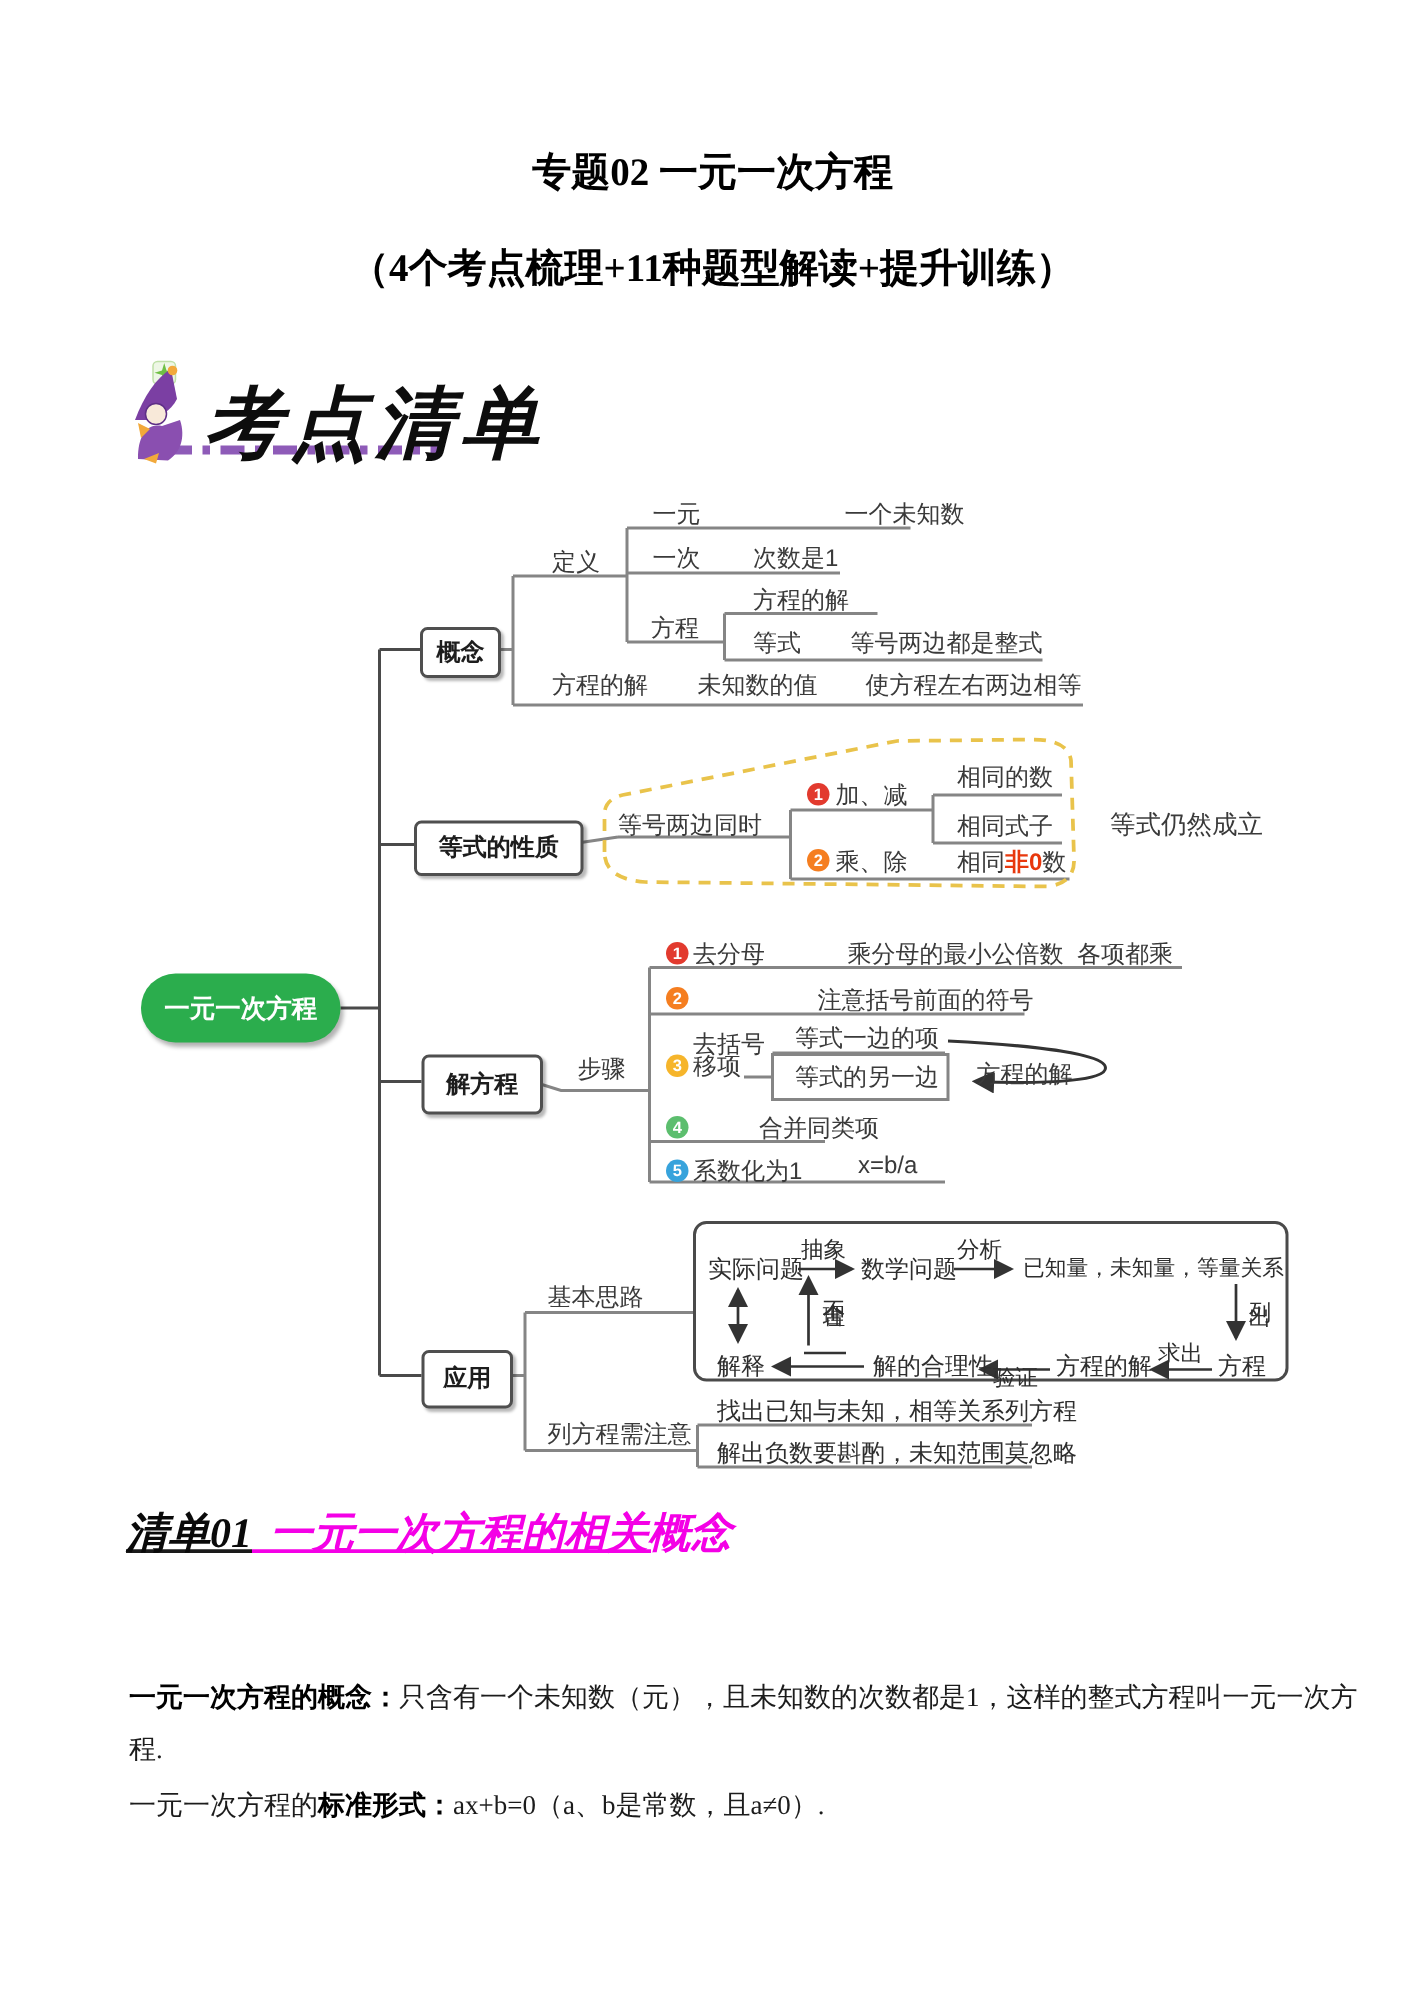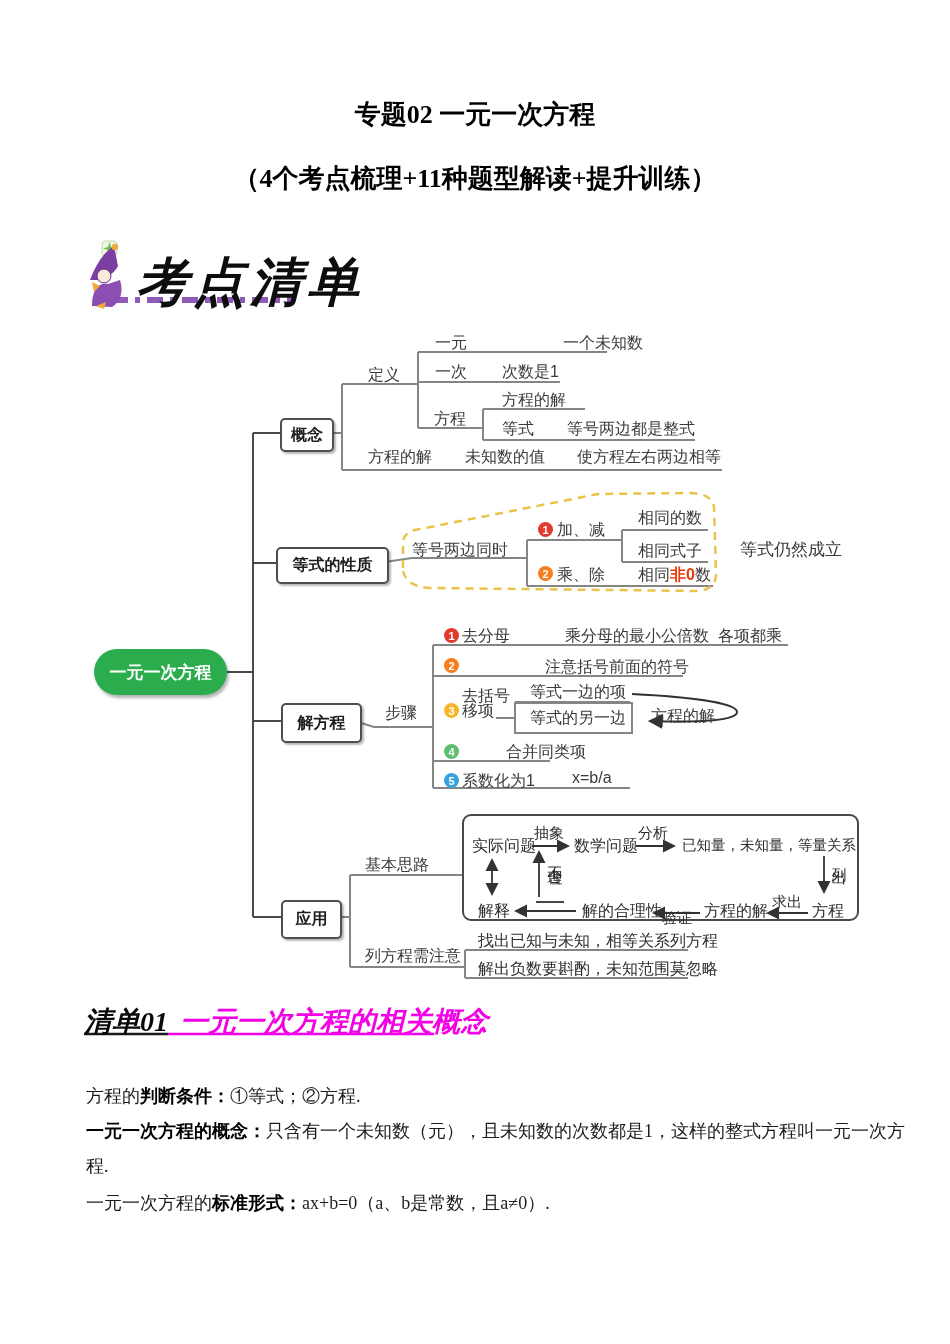--- a/index.html
+++ b/index.html
@@ -195,17 +195,16 @@
   <div class="abs flow" style="left:582px;top:901px;">解的合理性</div>
   <div class="abs flow" style="left:478px;top:901px;">解释</div>
   <div class="abs flow-sm vert" style="left:545px;top:855px;">不合理</div>
   <div class="abs lbl" style="left:365px;top:946px;">列方程需注意</div>
   <div class="abs flow" style="left:478px;top:931px;">找出已知与未知，相等关系列方程</div>
   <div class="abs flow" style="left:478px;top:959px;">解出负数要斟酌，未知范围莫忽略</div>
 
   <div class="abs tag" style="left:84px;top:1003px;">清单01</div>
   <div class="abs tag" style="left: 180px; top: 1003px; color: rgb(244, 0, 230);">一元一次方程的相关概念</div>
 
-  <div class="abs bodyline" style="left:86px;top:1084px;"><span>方程的</span><b>判断条件：</b><span>①等式；②方程.</span></div>
   <div class="abs bodyline" style="left:86px;top:1119px;"><b>一元一次方程的概念：</b><span>只含有一个未知数（元），且未知数的次数都是1，这样的整式方程叫一元一次方</span></div>
   <div class="abs bodyline" style="left:86px;top:1154px;"><span>程.</span></div>
   <div class="abs bodyline" style="left:86px;top:1191px;"><span>一元一次方程的</span><b>标准形式：</b><span>ax+b=0（a、b是常数，且a≠0）.</span></div>
 </div>
 
 </body></html>

